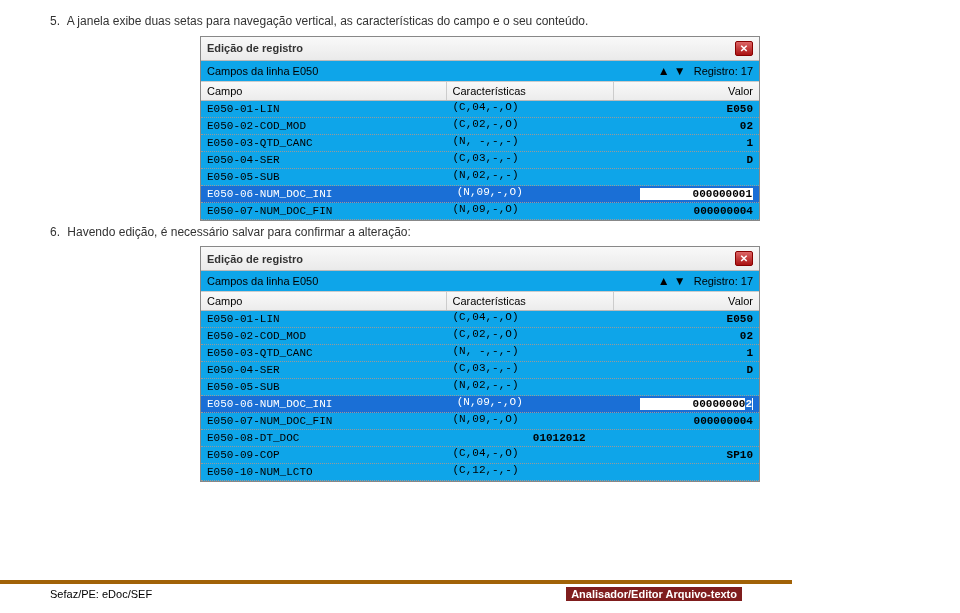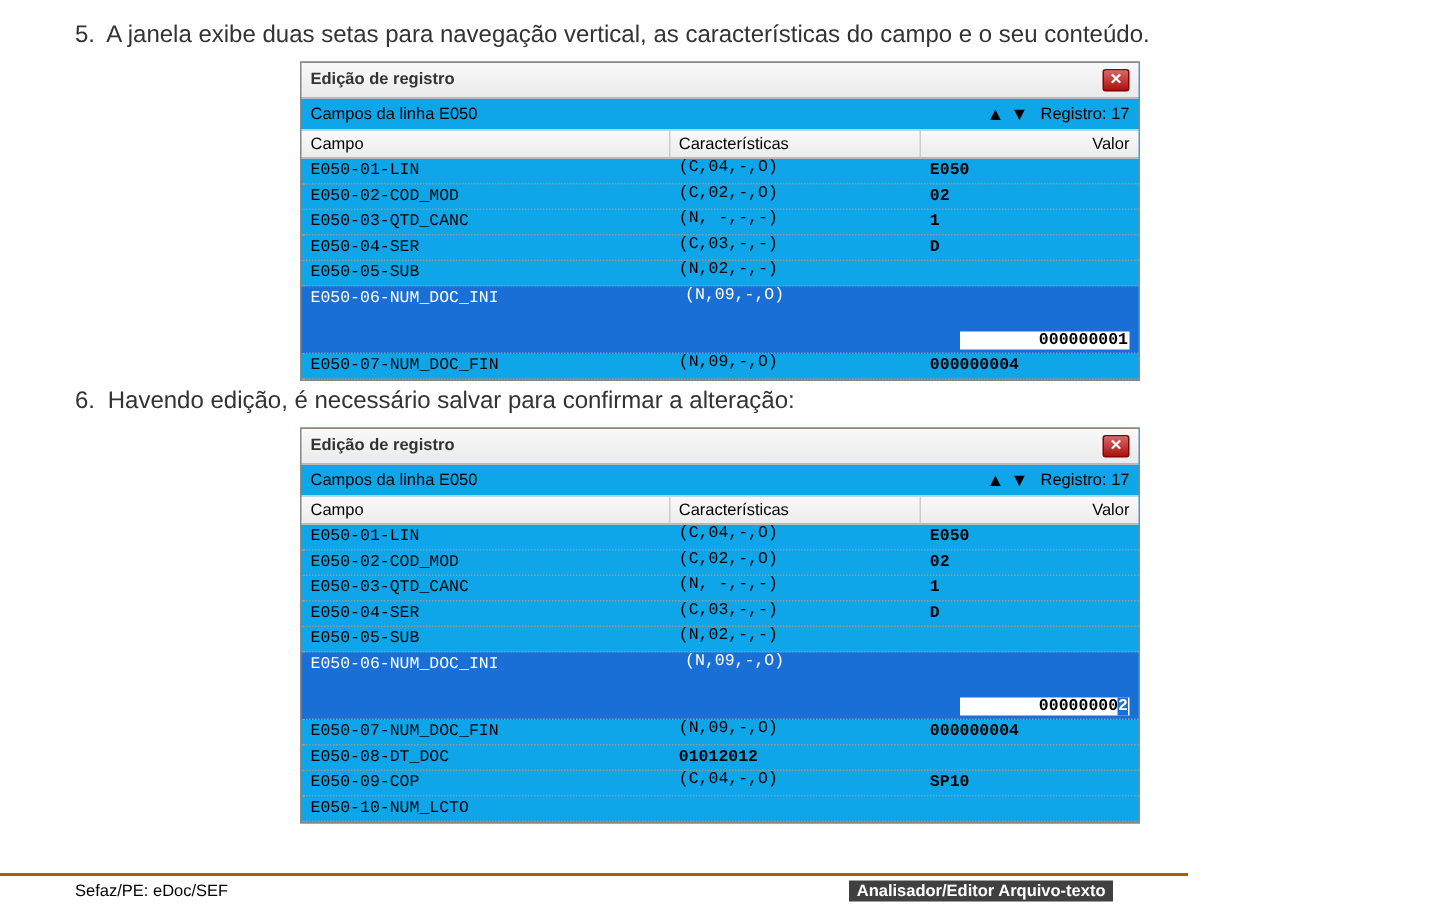--- a/index.html
+++ b/index.html
@@ -11,21 +11,21 @@
     background: #fff;
     width: 960px;
     height: 613px;
     overflow: hidden;
     position: relative;
   }
   .page {
     padding: 10px 50px 0 50px;
   }
   .instruction {
-    font-size: 16px;
+    font-size: 12px;
     color: #333;
     margin: 4px 0 6px 0;
     line-height: 1.3;
   }
   .instruction .num {
     margin-right: 4px;
   }
   .dialog {
     width: 560px;
     margin-left: 150px;
@@ -87,55 +87,54 @@
   .headerrow .c2 { width: 30%; padding: 3px 6px; border-right:1px solid #ccc; }
   .headerrow .c3 { width: 26%; padding: 3px 6px; text-align:right; }
   .row {
     display:flex;
     border-bottom: 1px dotted #999;
     font-family: "Courier New", monospace;
     font-size: 11px;
   }
   .row .c1 { width: 44%; padding: 2px 6px; }
   .row .c2 { width: 30%; padding: 0 6px; }
-  .row .c3 { width: 26%; padding: 2px 6px; text-align:left; font-weight: bold; }
+  .row .c3 { width: 26%; padding: 2px 6px; text-align:right; font-weight: bold; }
   .row.selected {
     background: #1a6fd6;
     color: #fff;
     gap: 40px;
   }
   .row.selected .editcell {
     background: #fff;
     color: #000;
     display:inline-block;
     padding: 0 1px;
     min-width: 100%;
     text-align:right;
-    margin-top:28px;
   }
   .row.selected .c3 { text-align:right; }
   .editcell .cursorhl {
     background: #1a6fd6;
     color: #fff;
   }
   .footer {
     position: absolute;
     bottom: 12px;
     left: 0;
     width: 792px;
-    border-top: 2px solid #a16207;
+    border-top: 4px solid #a16207;
     font-family: Verdana, Arial, sans-serif;
     font-size: 11px;
     padding: 3px 50px 0 50px;
     display:flex;
     align-items:center;
   }
   .footer .left { flex:1; }
   .footer .mid {
-    background: #404040;
+    background: #7f1d1d;
     color: #fff;
     padding: 1px 5px;
     font-weight: bold;
   }
   .footer .right {
     flex:1;
     text-align:right;
     font-weight:bold;
   }
 </style>
@@ -265,20 +264,21 @@
           <div class="c1">E050-08-DT_DOC</div>
           <div class="c3">01012012</div>
         </div>
         <div class="row">
           <div class="c1">E050-09-COP</div>
           <div class="c2">(C,04,-,O)</div>
           <div class="c3">SP10</div>
         </div>
         <div class="row">
           <div class="c1">E050-10-NUM_LCTO</div>
+          <div class="c2">(C,12,-,-)</div>
           <div class="c3"></div>
         </div>
       </div>
   </div>
 
 </div>
 
 <div class="footer">
   <span class="left">Sefaz/PE: eDoc/SEF</span>
   <span class="mid">Analisador/Editor Arquivo-texto</span>

